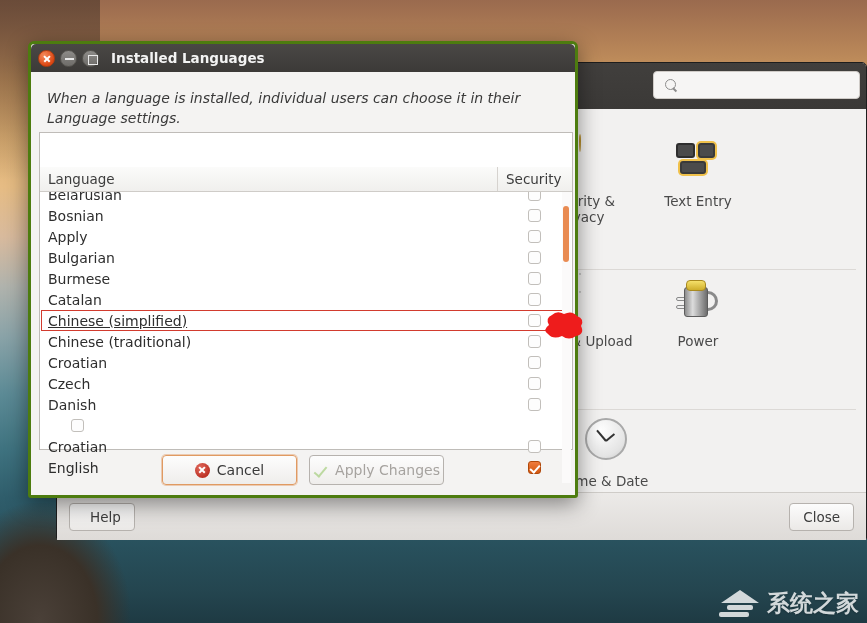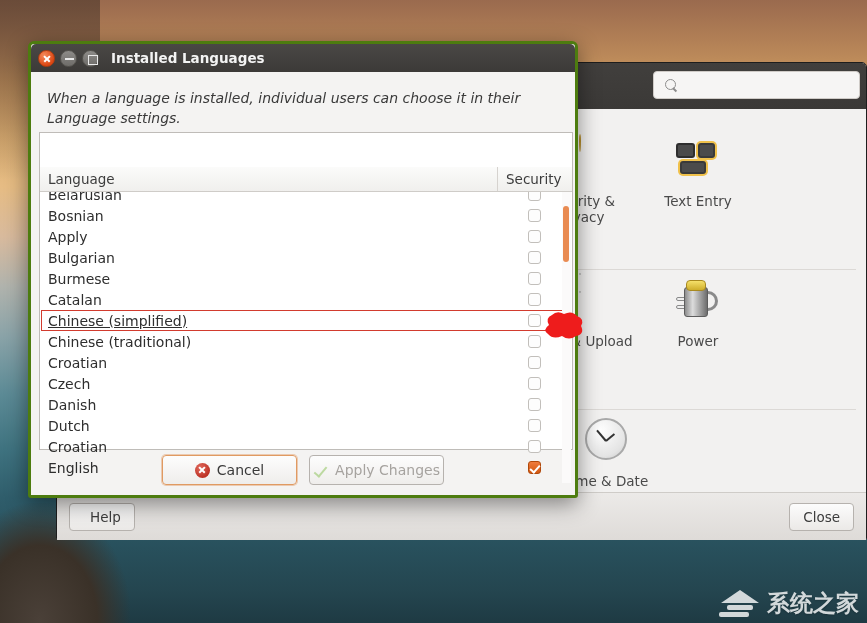--- a/index.html
+++ b/index.html
@@ -663,21 +663,20 @@
               <span class="cbox"></span>
             </div>
           </div>
           <div class="lang-row">
             <div class="name">Danish</div>
             <div class="cb-cell">
               <span class="cbox"></span>
             </div>
           </div>
           <div class="lang-row">
-            <div class="name">Dutch</div>
             <div class="cb-cell">
               <span class="cbox"></span>
             </div>
           </div>
           <div class="lang-row">
             <div class="name">Croatian</div>
             <div class="cb-cell">
               <span class="cbox"></span>
             </div>
           </div>

